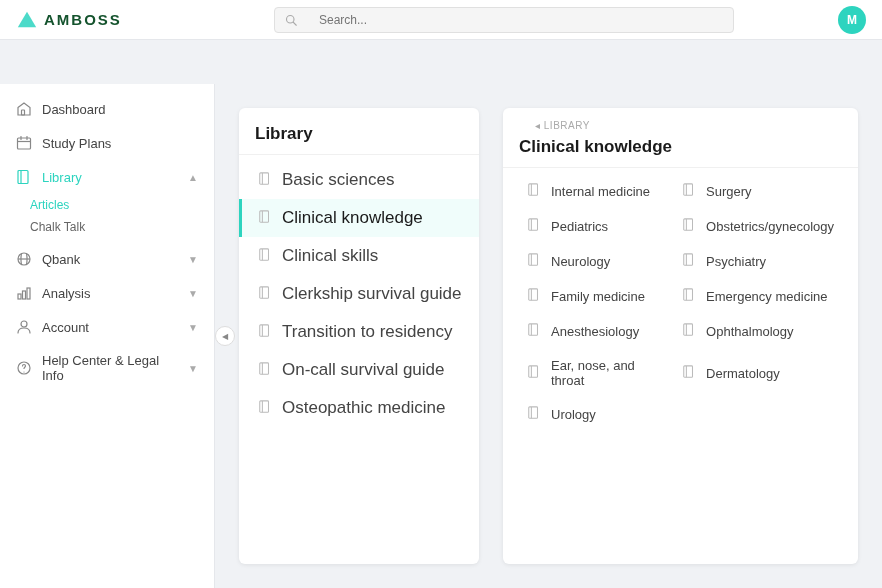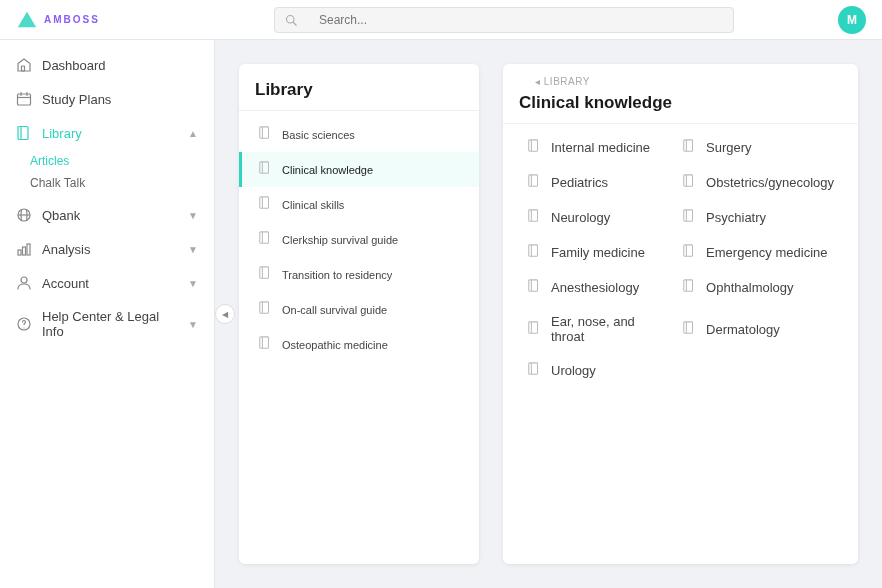--- a/index.html
+++ b/index.html
@@ -28,24 +28,24 @@
       display: flex;
       align-items: center;
       gap: 6px;
       width: 200px;
     }
     .logo-icon {
       width: 22px;
       height: 22px;
     }
     .logo-text {
-      font-size: 10px;
+      font-size: 15px;
       font-weight: 700;
       letter-spacing: 2px;
-      color: #8b5cf6;
+      color: #14532d;
     }
     .search-bar {
       flex: 1;
       display: flex;
       align-items: center;
       background: #f5f5f5;
       border: 1px solid #e0e0e0;
       border-radius: 4px;
       padding: 0 10px;
       height: 26px;
@@ -74,20 +74,21 @@
       font-weight: 600;
       cursor: pointer;
       margin-left: auto;
     }
 
     
     .main-layout {
       display: flex;
       flex: 1;
       overflow: hidden;
+      margin-top: 44px;
     }
 
     
     .sidebar {
       width: 215px;
       background: #fff;
       border-right: 1px solid #e5e7eb;
       display: flex;
       flex-direction: column;
       overflow-y: auto;
@@ -201,21 +202,21 @@
     .panel-item.selected {
       border-left-color: #2dd4bf;
       background: #f0fdfb;
     }
     .panel-item-icon {
       color: #aaa;
       font-size: 14px;
       flex-shrink: 0;
     }
     .panel-item-label {
-      font-size: 11px;
+      font-size: 17px;
       color: #444;
     }
     .panel-item.selected .panel-item-label {
       color: #1a1a1a;
       font-weight: 500;
     }
 
     
     .ck-panel {
       background: #fff;

